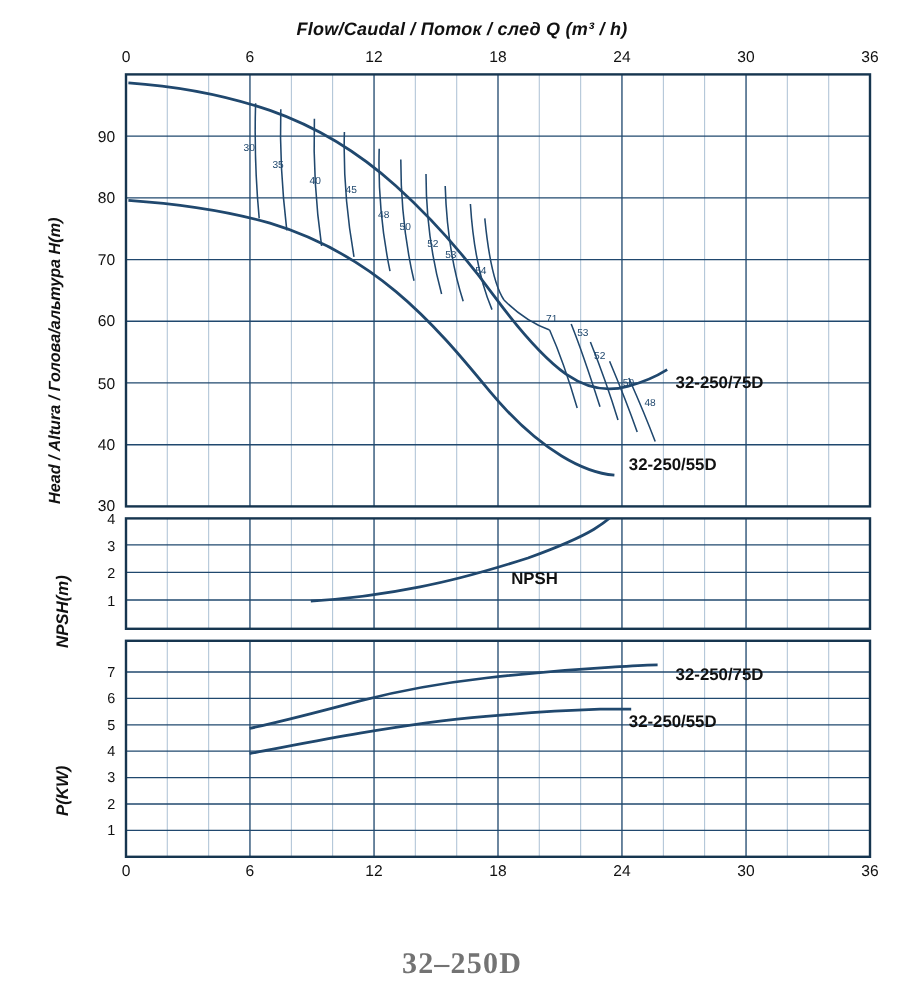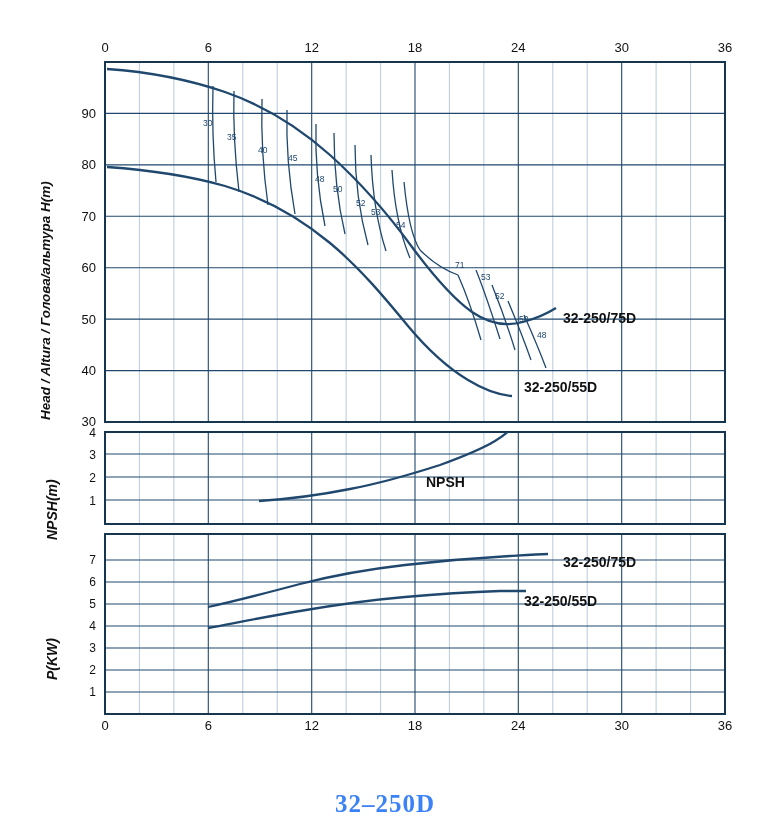--- a/index.html
+++ b/index.html
@@ -43,21 +43,21 @@
     letter-spacing: 0.2px;
   }
   .model-label {
     position: absolute;
     top: 790px;
     left: 0;
     width: 770px;
     text-align: center;
     font-size: 25px;
     font-weight: bold;
-    color: #3b82f6;
+    color: #737373;
     font-family: "Liberation Serif", serif;
     letter-spacing: 1px;
   }
   .ylabel {
     position: absolute;
     font-style: italic;
     font-weight: bold;
     font-size: 14px;
     transform-origin: 0 0;
     white-space: nowrap;
@@ -109,20 +109,21 @@
     font-size: 14px;
     font-weight: bold;
     fill: #111;
   }
 </style>
 </head>
 <body>
 
 <div class="page">
 
+  <div class="axis-title-top">Flow/Caudal  /  Поток / след   Q (m³ / h)</div>
 
   <div class="ylabel" id="ylabel-head">Head / Altura  /  Голова/альтура H(m)</div>
   <div class="ylabel" id="ylabel-npsh">NPSH(m)</div>
   <div class="ylabel" id="ylabel-power">P(KW)</div>
 
   <svg class="chart" width="770" height="840">
     <defs>
       <clipPath id="clip-head">
           <rect x="105" y="62" width="620" height="360"></rect>
         </clipPath>

